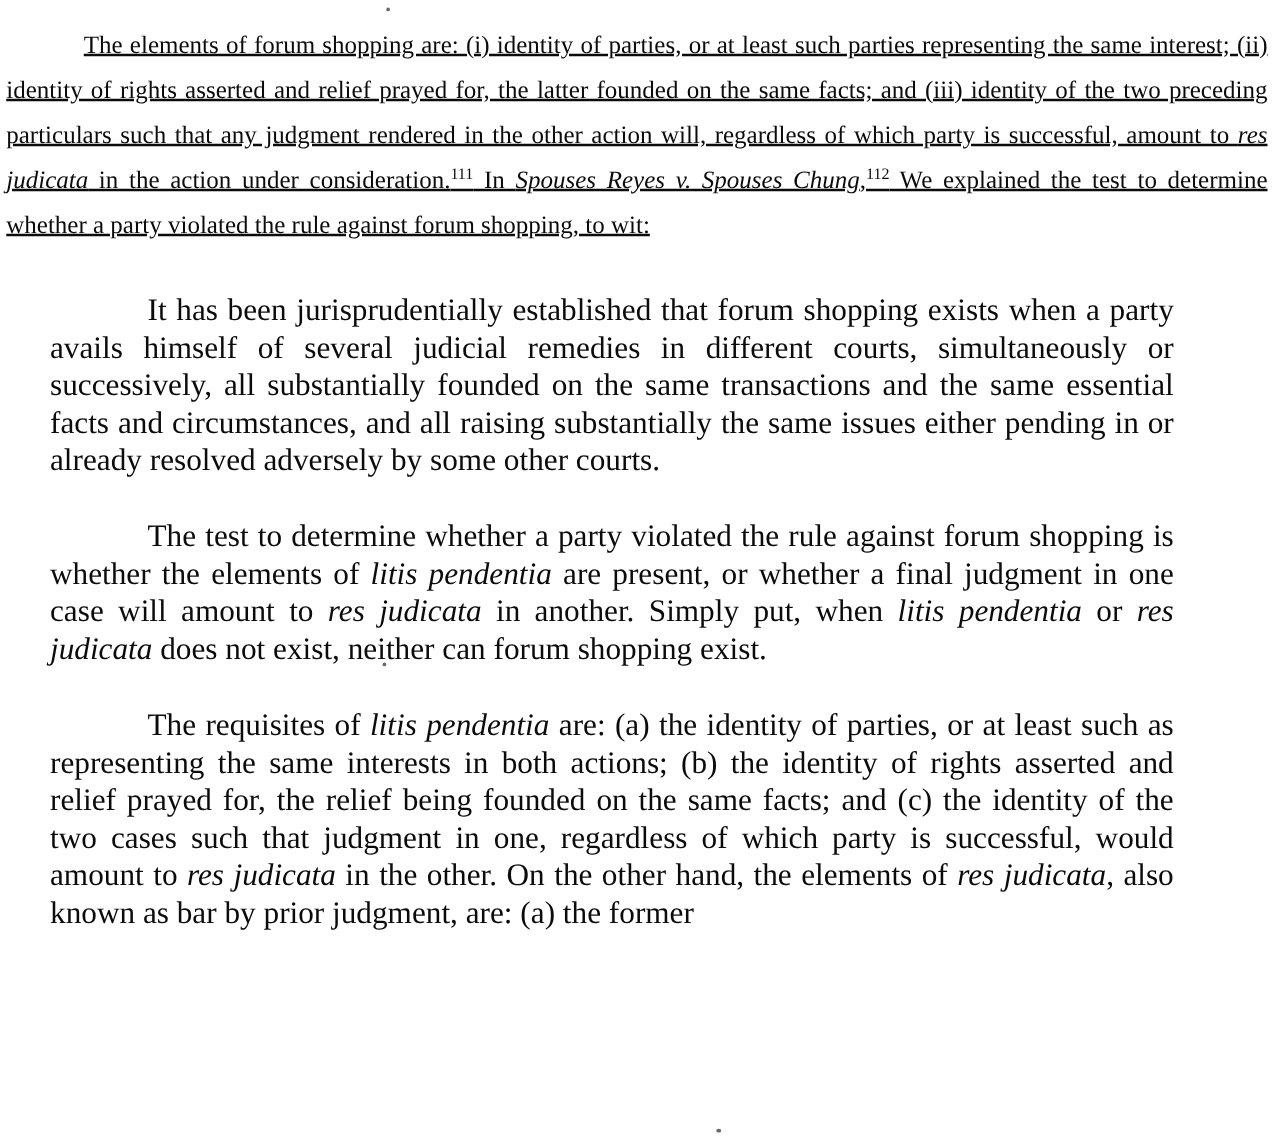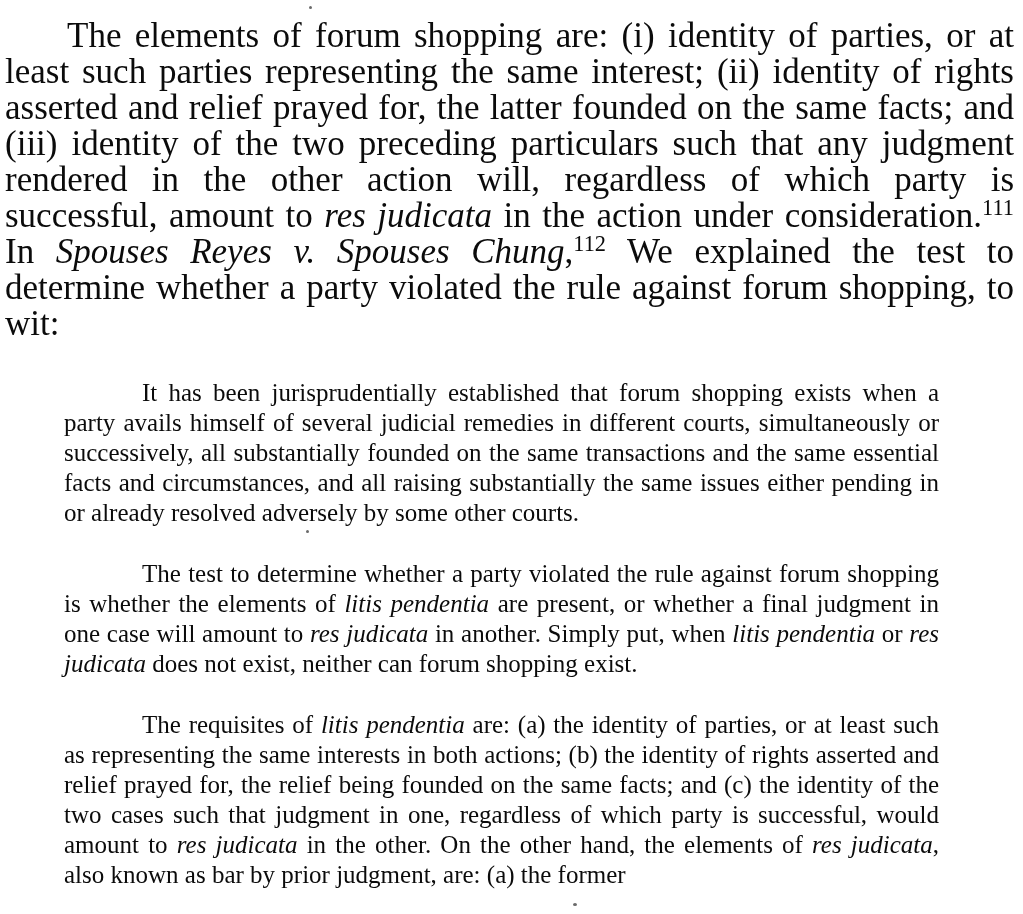--- a/index.html
+++ b/index.html
@@ -10,28 +10,29 @@
     font-family: "Liberation Serif", "DejaVu Serif", serif;
     position: relative;
     overflow: hidden;
   }
   .page {
     position: absolute;
     inset: 0;
     background: #ffffff;
   }
   .body-para {
-    font-size: 35px;
+    font-size: 20px;
     line-height: 36px;
     text-align: justify;
     margin: 18px 9px 12px 5px;
     text-indent: 62px;
+    text-decoration: underline;
   }
   .quote-block {
-    margin: 36px 84px 0 64px;
+    margin: 36px 84px 0 40px;
   }
   .quote-para {
     font-size: 25px;
     line-height: 30px;
     text-align: justify;
     text-indent: 78px;
   }
   .quote-para + .quote-para { margin-top: 31px; }
   .it { font-style: italic; }
   .sup {

